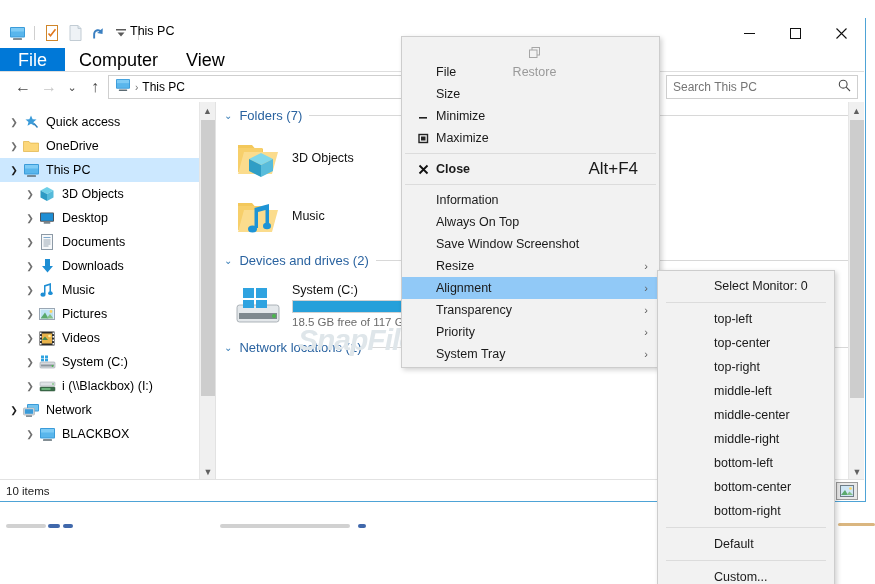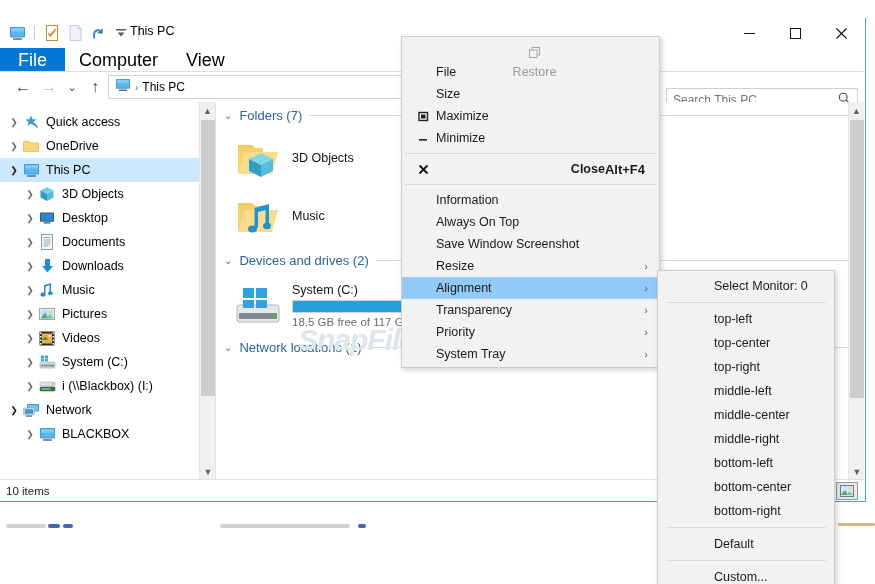--- a/index.html
+++ b/index.html
@@ -54,21 +54,21 @@
   .nav-btn { width:26px; height:26px; display:flex; align-items:center; justify-content:center; color:#4a4a4a; font-size:16px; }
   .nav-btn.dim { color:#c6c6c6; }
   .nav-btn.small { width:20px; font-size:11px; }
   .addrbox {
     position:absolute; left:108px; top:3px; width:552px; height:24px;
     border:1px solid #cfcfcf; background:#fff; display:flex; align-items:center; padding-left:6px; gap:4px;
   }
   .addr-crumb { font-size:12px; color:#000; }
   .addr-sep { color:#6d6d6d; font-size:10px; }
   .searchbox {
-    position:absolute; left:666px; top:16px; width:192px; height:24px;
+    position:absolute; left:666px; top:3px; width:192px; height:24px;
     border:1px solid #cfcfcf; background:#fff; display:flex; align-items:center;
     padding:0 6px; justify-content:space-between;
   }
   .searchbox input {
     border:none; outline:none; font-size:12px; color:#5d5d5d;
     font-family:"Liberation Sans", sans-serif; width:160px; background:transparent;
   }
 
   
   .body { position:absolute; left:0; top:84px; width:864px; height:378px; display:flex; }
@@ -126,25 +126,25 @@
 
   
   .ctxmenu {
     position:absolute; left:401px; top:36px; width:259px;
     background:#f2f2f2; border:1px solid #cdcdcd;
     box-shadow:2px 2px 5px rgba(0,0,0,.18); padding:2px 0;
     font-size:12.5px; color:#1a1a1a;
   }
   .mi { height:22px; display:flex; align-items:center; position:relative; padding-left:8px; }
   .mi.disabled { color:#9a9a9a;flex-direction:column; }
-  .mi.bold { font-weight:bold;text-align:right; }
+  .mi.bold { font-weight:bold; }
   .mi.sel { background:#91c9f7; }
   .mi-ico { width:26px; flex:0 0 26px; display:flex; align-items:center; justify-content:center; font-size:11px; }
   .mi-label { flex:1; }
-  .mi-accel { margin-right:14px; font-weight:bold; font-size:13px; }
+  .mi-accel { margin-right:21px; font-weight:normal; font-size:17px; }
   .mi-arrow { position:absolute; right:11px; color:#5c5c5c; font-size:11px; }
   .msep { height:1px; background:#dcdcdc; margin:4px 3px; }
 
   
   .submenu {
     position:absolute; left:657px; top:270px; width:178px;
     background:#f2f2f2; border:1px solid #cdcdcd;
     box-shadow:2px 2px 5px rgba(0,0,0,.18); padding:3px 0;
     font-size:12.5px; color:#1a1a1a;
   }
@@ -668,34 +668,34 @@
     </div>
 
     <div class="mi">
       <span class="mi-ico"></span>
       <span class="mi-label">Size</span>
     </div>
 
     <div class="mi">
       <span class="mi-ico">
         <svg width="11" height="11" viewBox="0 0 11 11">
+            <rect x="1" y="6" width="8" height="1.6" fill="#222"></rect>
+          </svg>
+      </span>
+      <span class="mi-label">Minimize</span>
+    </div>
+
+    <div class="mi">
+      <span class="mi-ico">
+        <svg width="11" height="11" viewBox="0 0 11 11">
           <rect x="1" y="1.5" width="8.5" height="8" fill="none" stroke="#222" stroke-width="1.4"></rect>
           <rect x="3" y="3.5" width="4.5" height="4" fill="#222"></rect>
         </svg>
       </span>
       <span class="mi-label">Maximize</span>
-    </div>
-
-    <div class="mi">
-      <span class="mi-ico">
-        <svg width="11" height="11" viewBox="0 0 11 11">
-            <rect x="1" y="6" width="8" height="1.6" fill="#222"></rect>
-          </svg>
-      </span>
-      <span class="mi-label">Minimize</span>
     </div>
 
     <div class="msep"></div>
 
     <div class="mi bold">
       <span class="mi-ico">
         <svg width="11" height="11" viewBox="0 0 11 11">
           <path d="M1.5 1.5 L9.5 9.5 M9.5 1.5 L1.5 9.5" stroke="#111" stroke-width="1.8"></path>
         </svg>
       </span>

